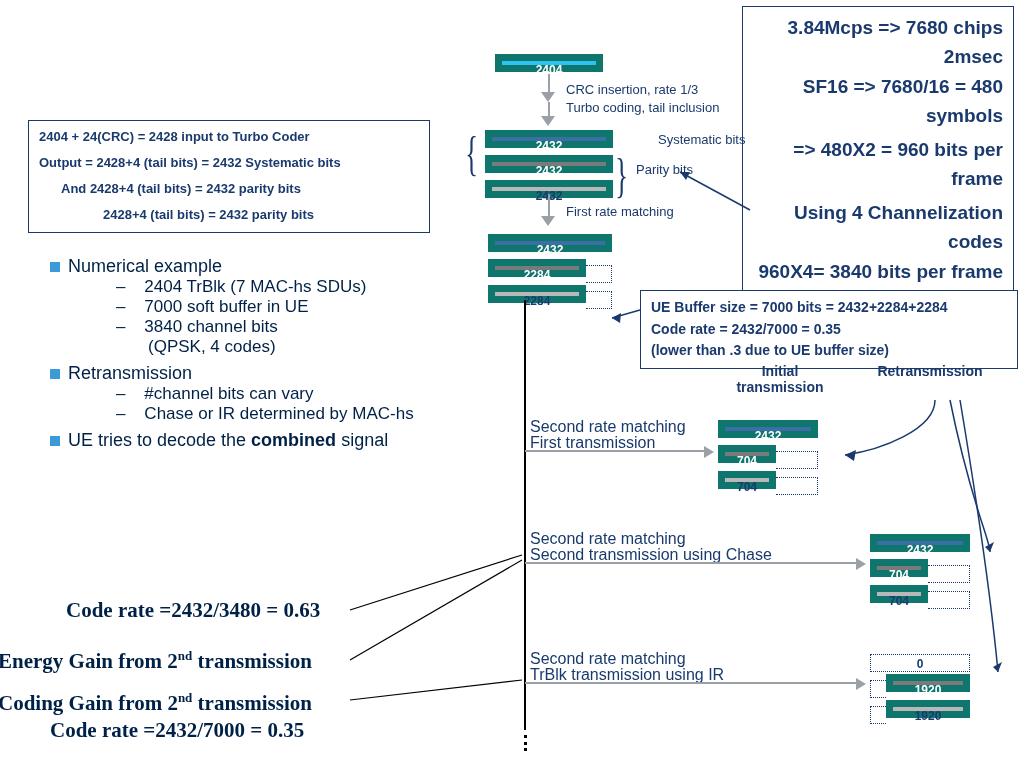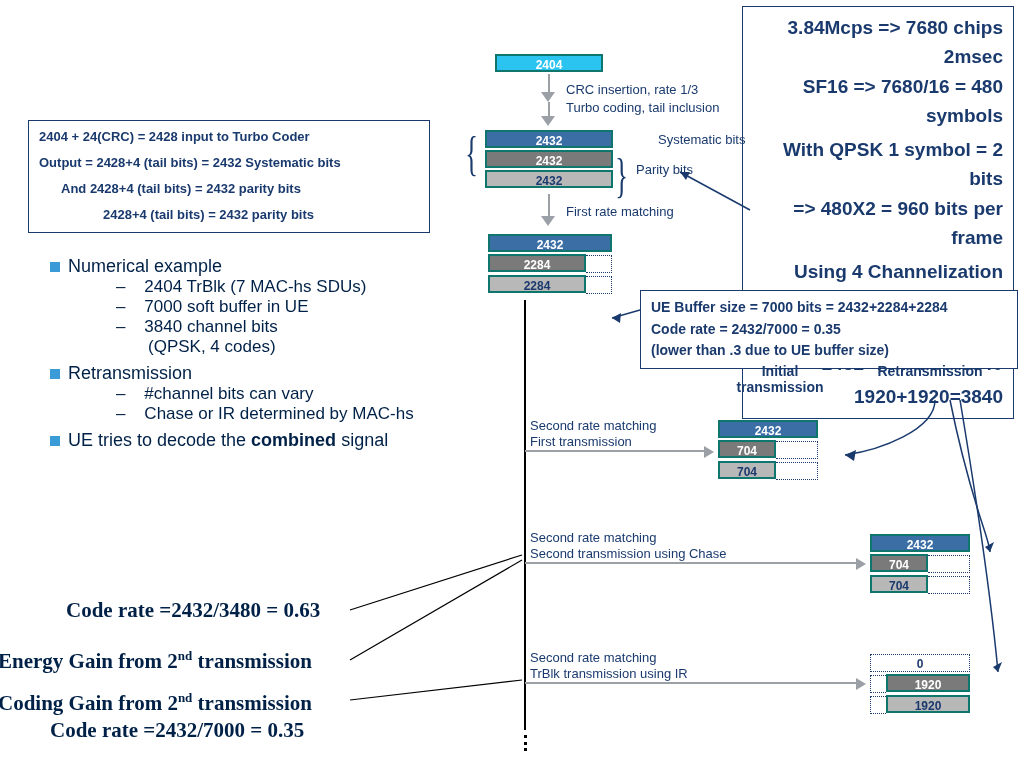--- a/index.html
+++ b/index.html
@@ -18,21 +18,21 @@
     border: 1.5px solid #1a3a6e;
     position: absolute;
     background: #fff;
     padding: 6px 10px;
     font-weight: bold;
     line-height: 1.55;
   }
   .barwrap { position: absolute; }
   .bar {
     height: 18px;
-    border: 2px solid #0f766e;
+    border: 7px solid #0f766e;
     color: #fff;
     font-size: 12px;
     font-weight: bold;
     text-align: center;
     line-height: 18px;
     display: inline-block;
     box-sizing: border-box;
   }
   .bar.cyan   { background:#2bc4f0; }
   .bar.blue   { background:#3b6ea5; }
@@ -105,42 +105,41 @@
     border-top:2px solid #9aa0a6;
   }
   .hline-arrow::after{
     content:"";
     position:absolute;
     right:-9px; top:-6px;
     border-left:10px solid #9aa0a6;
     border-top:6px solid transparent;
     border-bottom:6px solid transparent;
   }
-  .smcap { font-size:13px; }
+  .smcap { font-size:16px; }
   .headers { position:absolute; font-weight:bold; font-size:14px; color:#1a3a6e; text-align:center; }
   svg.connector { position:absolute; overflow:visible; }
 </style>
 </head>
 <body>
 
 <div class="box" style="left:28px; top:120px; width:380px;">
   <div>2404 + 24(CRC) = 2428 input to Turbo Coder</div>
   <div style="height:6px"></div>
   <div>Output = 2428+4 (tail bits) = 2432 Systematic bits</div>
   <div style="height:6px"></div>
   <div style="padding-left:22px">And 2428+4 (tail bits) = 2432 parity bits</div>
   <div style="height:6px"></div>
   <div style="padding-left:64px">2428+4 (tail bits) = 2432 parity bits</div>
 </div>
 
 <div class="box" style="right:10px; top:6px; width:250px; text-align:right; font-size:19px;">
   <div>3.84Mcps =&gt;  7680 chips 2msec</div>
   <div>SF16 =&gt; 7680/16 = 480 symbols</div>
   <div style="height:4px"></div>
-  <div>With QPSK 1 symbol = 2 bits</div>
   <div>=&gt; 480X2 = 960 bits per frame</div>
   <div style="height:4px"></div>
   <div>Using 4 Channelization codes</div>
   <div>960X4= 3840 bits per frame</div>
   <div style="height:4px"></div>
   <div>2432+704+704=3840</div>
   <div style="height:4px"></div>
   <div>1920+1920=3840</div>
 </div>
 

